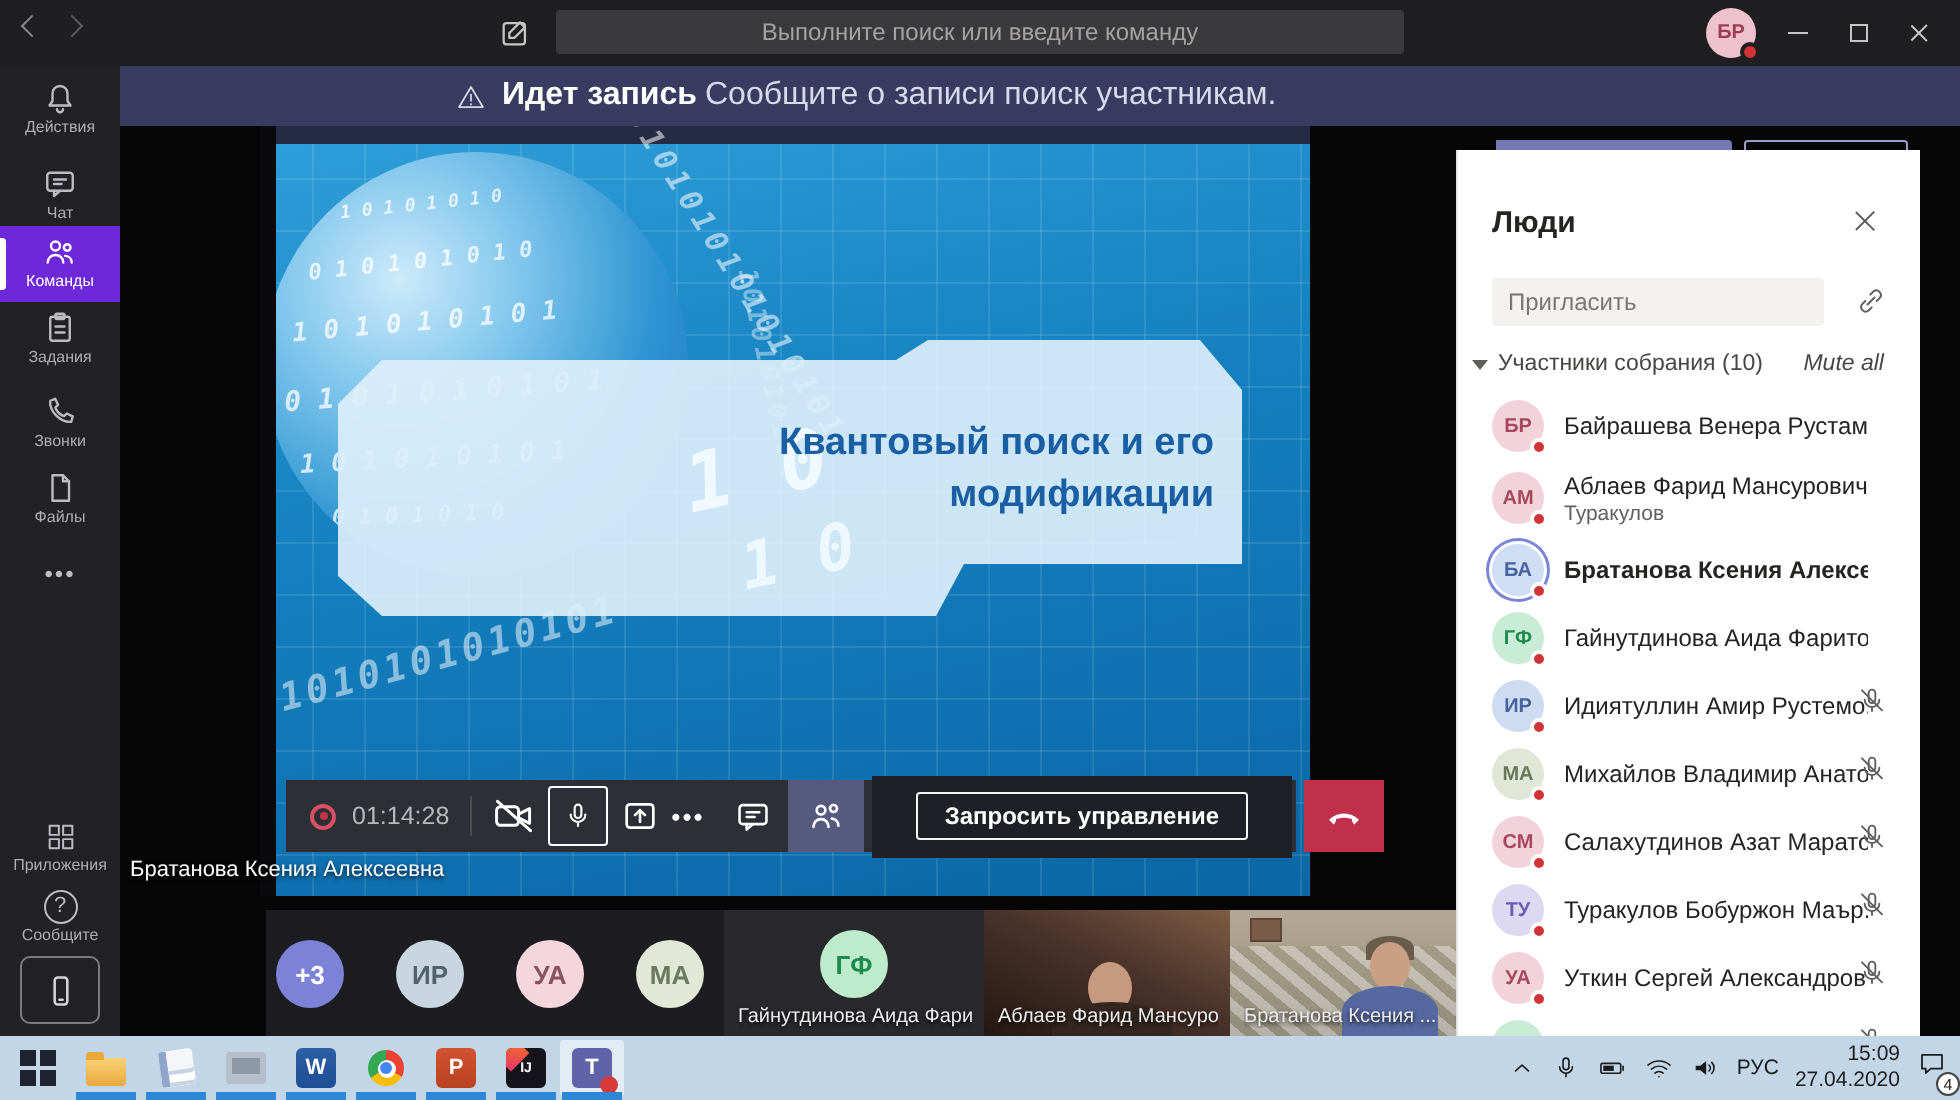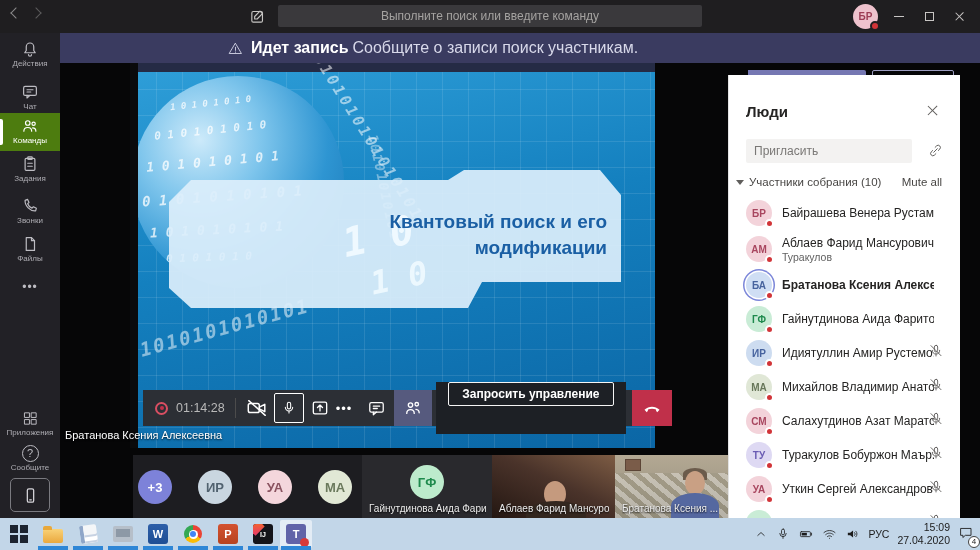--- a/index.html
+++ b/index.html
@@ -37,21 +37,21 @@
   .btn-privacy{position:absolute;left:676px;top:37px;width:190px;height:21px;background:#7577b2;border-radius:2px;
                color:#fff;font-size:11.5px;display:flex;align-items:center;justify-content:center;}
   .btn-closebanner{position:absolute;left:872px;top:37px;width:82px;height:21px;border:1px solid #9b9cc0;border-radius:2px;
                color:#fff;font-size:11.5px;display:flex;align-items:center;justify-content:center;}
 
   
   .rail{position:absolute;left:0;top:33px;width:60px;height:485px;background:#222126;}
   .rail-item{position:absolute;left:0;width:60px;text-align:center;color:#bdbcc2;}
   .rail-item .ic{display:block;margin:0 auto;}
   .rail-item .lbl{display:block;font-size:8px;margin-top:1px;color:#aeadb3;}
-  .rail-item.active{background:#4d7c0f;color:#fff;padding-top:4px;}
+  .rail-item.active{background:#6d28d9;color:#fff;padding-top:4px;}
   .rail-item.active .lbl{color:#fff;}
   .rail-item.active::before{content:"";position:absolute;left:0;top:6px;bottom:6px;width:3px;background:#fff;border-radius:0 2px 2px 0;}
   .help-circle{width:17px;height:17px;border:1.5px solid #bdbcc2;border-radius:50%;margin:0 auto;
                font-size:11px;line-height:15px;color:#bdbcc2;}
   .phonebox{position:absolute;left:10px;top:445px;width:40px;height:34px;border:1px solid #7a7a80;border-radius:5px;
             display:flex;align-items:center;justify-content:center;color:#d6d5da;}
 
   
   .stage{position:absolute;left:60px;top:63px;width:688px;height:455px;background:#060607;}
 
@@ -75,21 +75,21 @@
   .ctrlbar{position:absolute;left:83px;top:327px;width:505px;height:36px;display:flex;align-items:center;
            background:#2c2f35;color:#fff;z-index:6;}
   .recdot{width:13px;height:13px;border-radius:50%;border:2px solid #d94f63;margin-left:12px;position:relative;flex:none;}
   .recdot::after{content:"";position:absolute;left:2.5px;top:2.5px;width:4px;height:4px;border-radius:50%;background:#c4314b;}
   .timer{font-size:12.5px;color:#b9b9b9;margin:0 10px 0 8px;flex:none;}
   .vdiv{width:1px;height:20px;background:#4c4c4c;margin-right:10px;flex:none;}
   .cbtn{flex:none;display:flex;align-items:center;justify-content:center;color:#fff;}
   .micbox{width:30px;height:30px;border:1.5px solid #fff;border-radius:2px;margin:0 6px;}
   .tile{width:36px;height:36px;}
   .tile.people-on{width:38px;background:#565a7e;}
-  .reqsect{height:52px;background:#1d2025;display:flex;align-items:flex-start;padding:0 12px;flex:none;margin-left:4px;}
+  .reqsect{height:41px;background:#1d2025;display:flex;align-items:center;padding:0 22px;flex:none;margin-left:4px;}
   .btn-request{border:1.3px solid #f5f5f5;border-radius:2px;padding:4px 13px;font-size:12px;font-weight:bold;color:#fff;white-space:nowrap;}
   .hangup{width:40px;height:36px;background:#c0304a;margin-left:6px;display:flex;align-items:center;justify-content:center;flex:none;}
   .dots3{font-size:13px;letter-spacing:1px;color:#fff;}
   .presenter{position:absolute;left:5px;top:366px;z-index:7;color:#fff;font-size:11px;text-shadow:0 1px 2px rgba(0,0,0,.8);}
 
   
   .strip-seg{position:absolute;top:392px;height:63px;overflow:hidden;}
   .fs-avatars{left:73px;width:229px;background:#1d1d21;}
   .fs-circle{position:absolute;top:15px;width:34px;height:34px;border-radius:50%;
              display:flex;align-items:center;justify-content:center;font-size:13px;font-weight:bold;}
@@ -117,21 +117,21 @@
   .pp-close::before,.pp-close::after{content:"";position:absolute;left:6px;top:1px;width:1.3px;height:13px;background:#605e5c;}
   .pp-close::before{transform:rotate(45deg);} .pp-close::after{transform:rotate(-45deg);}
   .pp-invite{position:absolute;left:17px;top:64px;width:166px;height:24px;background:#f3f2f1;border:none;border-radius:2px;
              padding:0 8px;font-size:12px;color:#3b3a39;outline:none;font-family:"Liberation Sans",sans-serif;}
   .pp-invite::placeholder{color:#797775;}
   .pp-link{position:absolute;right:16px;top:67px;color:#605e5c;}
   .pp-sect{position:absolute;left:0;top:100px;width:100%;height:16px;font-size:11.5px;color:#484644;}
   .pp-chev{position:absolute;left:7px;top:5px;width:0;height:0;border-left:4px solid transparent;border-right:4px solid transparent;
            border-top:5px solid #605e5c;}
   .pp-sect .sl{position:absolute;left:20px;top:1px;}
-  .pp-sect .ma{position:absolute;right:18px;top:1px;}
+  .pp-sect .ma{position:absolute;right:18px;top:1px;font-style:italic;}
   .pp-rows{position:absolute;left:0;top:121px;width:100%;}
   .prow{position:relative;width:100%;height:34px;display:flex;align-items:center;padding-left:17px;}
   .prow.tall{height:38px;}
   .pav{position:relative;width:26px;height:26px;border-radius:50%;flex:none;
        display:flex;align-items:center;justify-content:center;font-size:10px;font-weight:bold;}
   .pav .dot{position:absolute;right:-2px;bottom:-2px;width:9px;height:9px;border-radius:50%;background:#d13438;border:2px solid #fff;}
   .pav.ring{box-shadow:0 0 0 1.5px #fff,0 0 0 3px #7b86d9;}
   .pname{margin-left:10px;font-size:12px;white-space:nowrap;overflow:hidden;max-width:152px;}
   .psub{font-size:10.5px;color:#616161;margin-top:1px;}
   .pmic{position:absolute;right:16px;top:50%;transform:translateY(-50%);color:#605e5c;}

